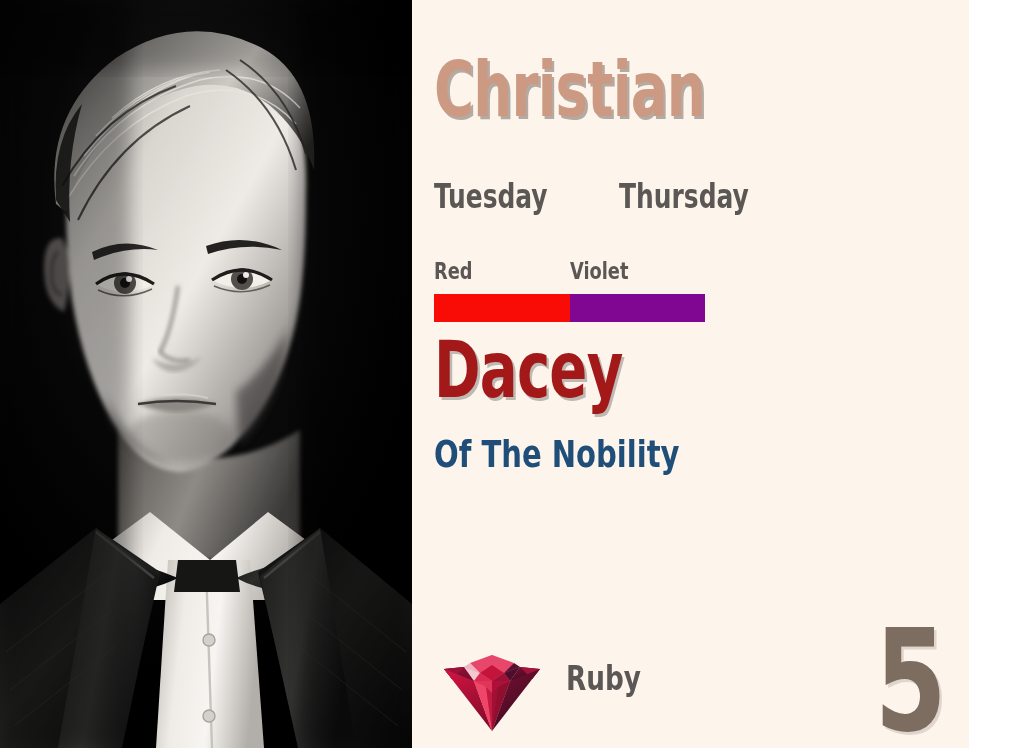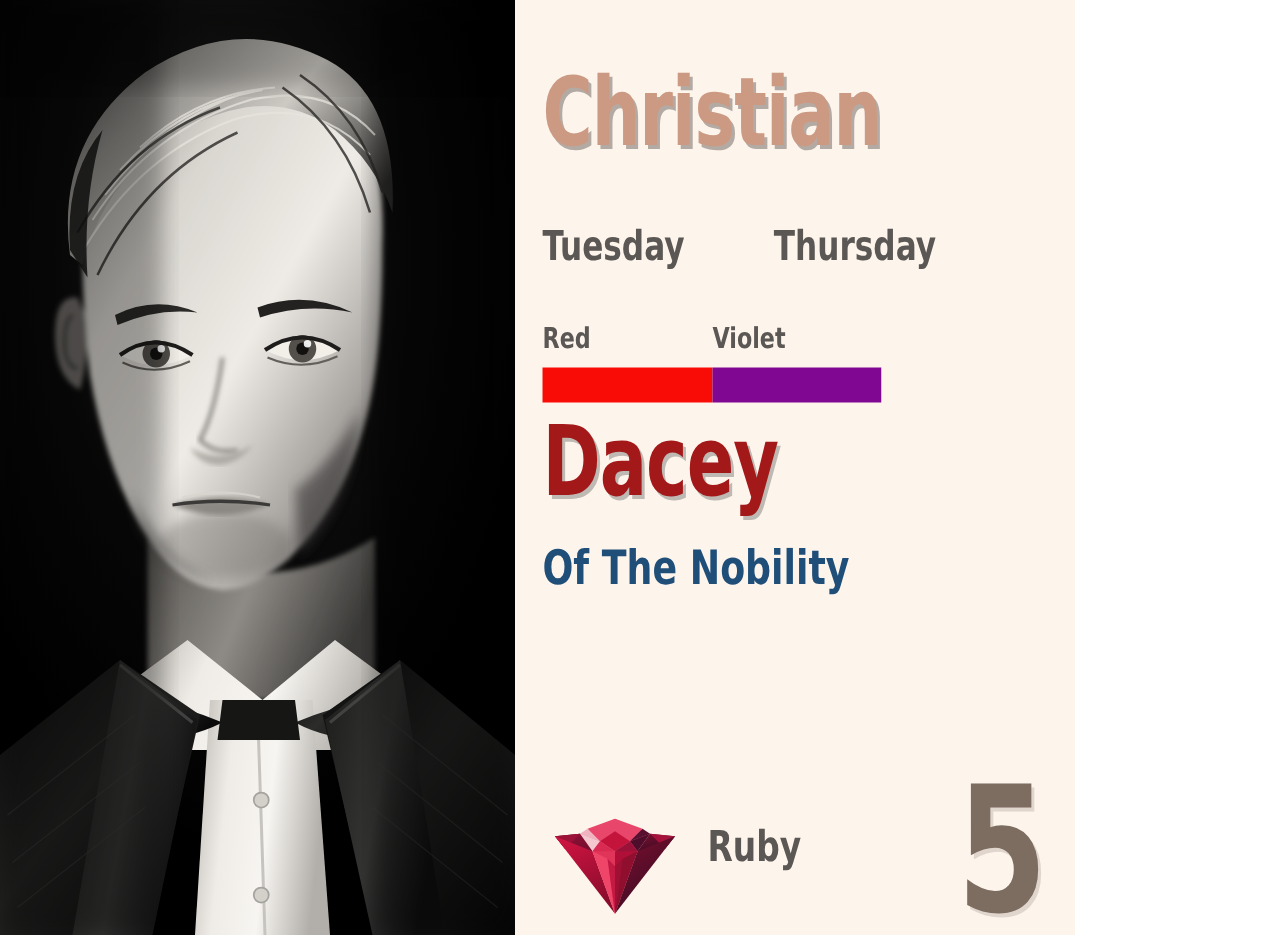--- a/index.html
+++ b/index.html
@@ -3,21 +3,21 @@
 <meta charset="utf-8">
 <title>Character Card</title>
 <style>
   html, body {
     margin: 0;
     padding: 0;
     background: #ffffff;
   }
   #card {
     position: relative;
-    width: 860px;
+    width: 969px;
     height: 748px;
     overflow: hidden;
     font-family: "Liberation Sans", sans-serif;
   }
 
   
   .bg-panel {
     position: absolute;
     inset: 0;
     background: #fdf4ec;

